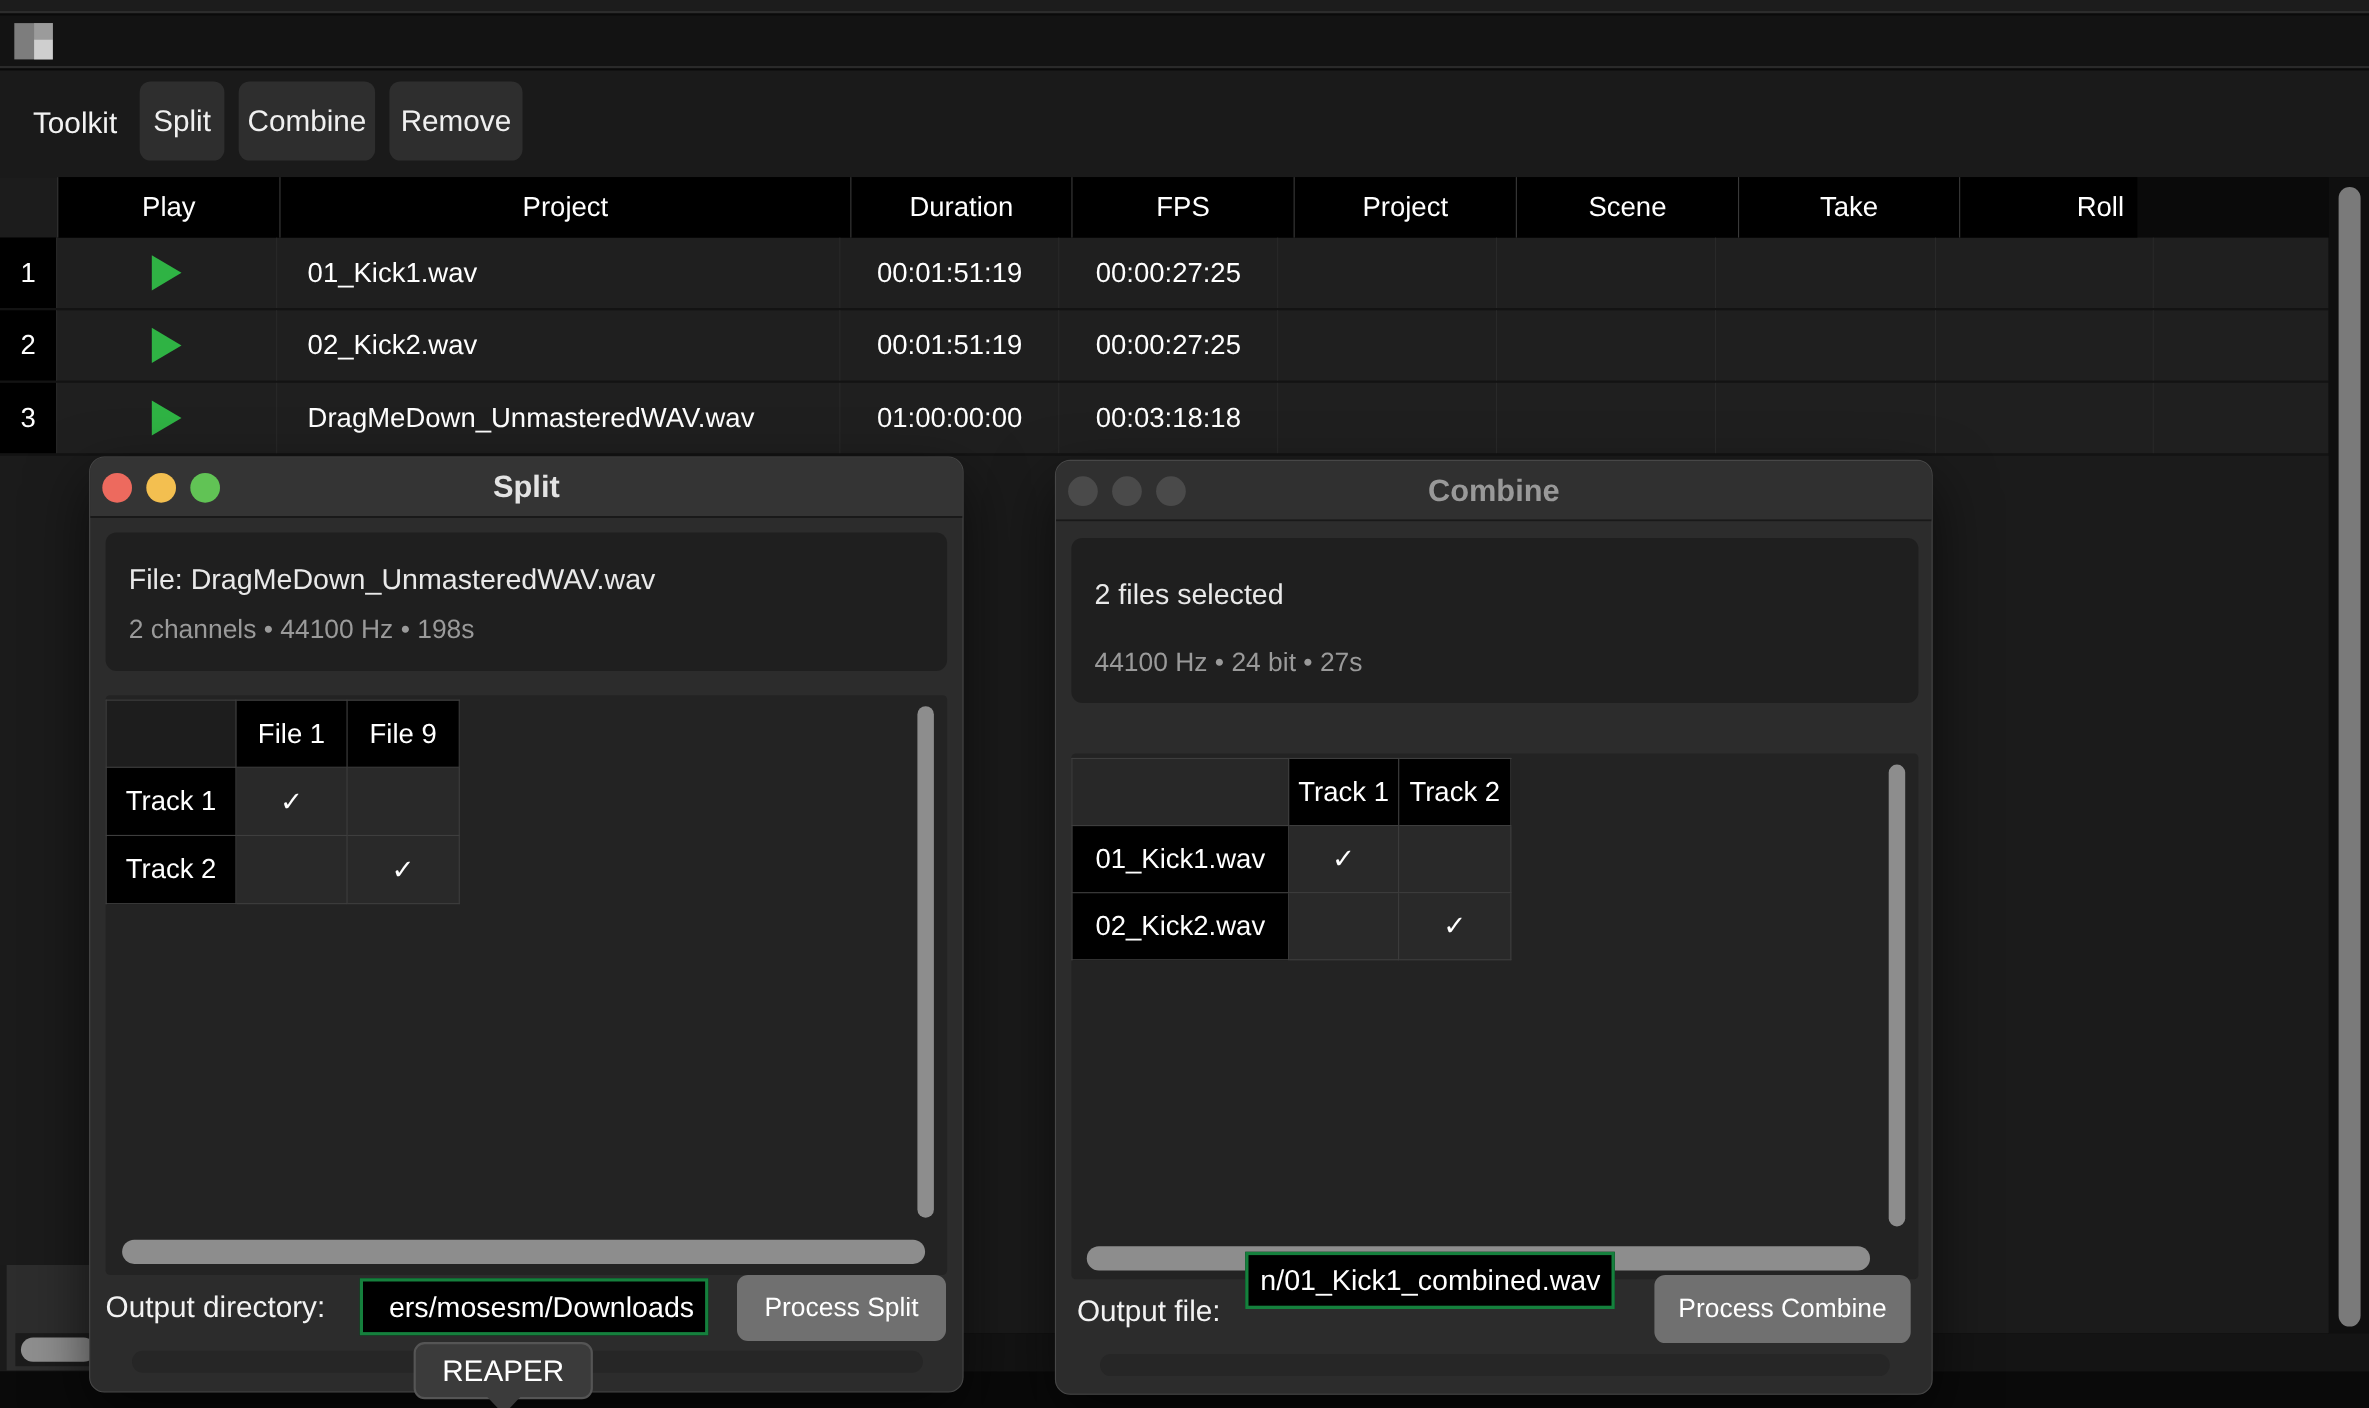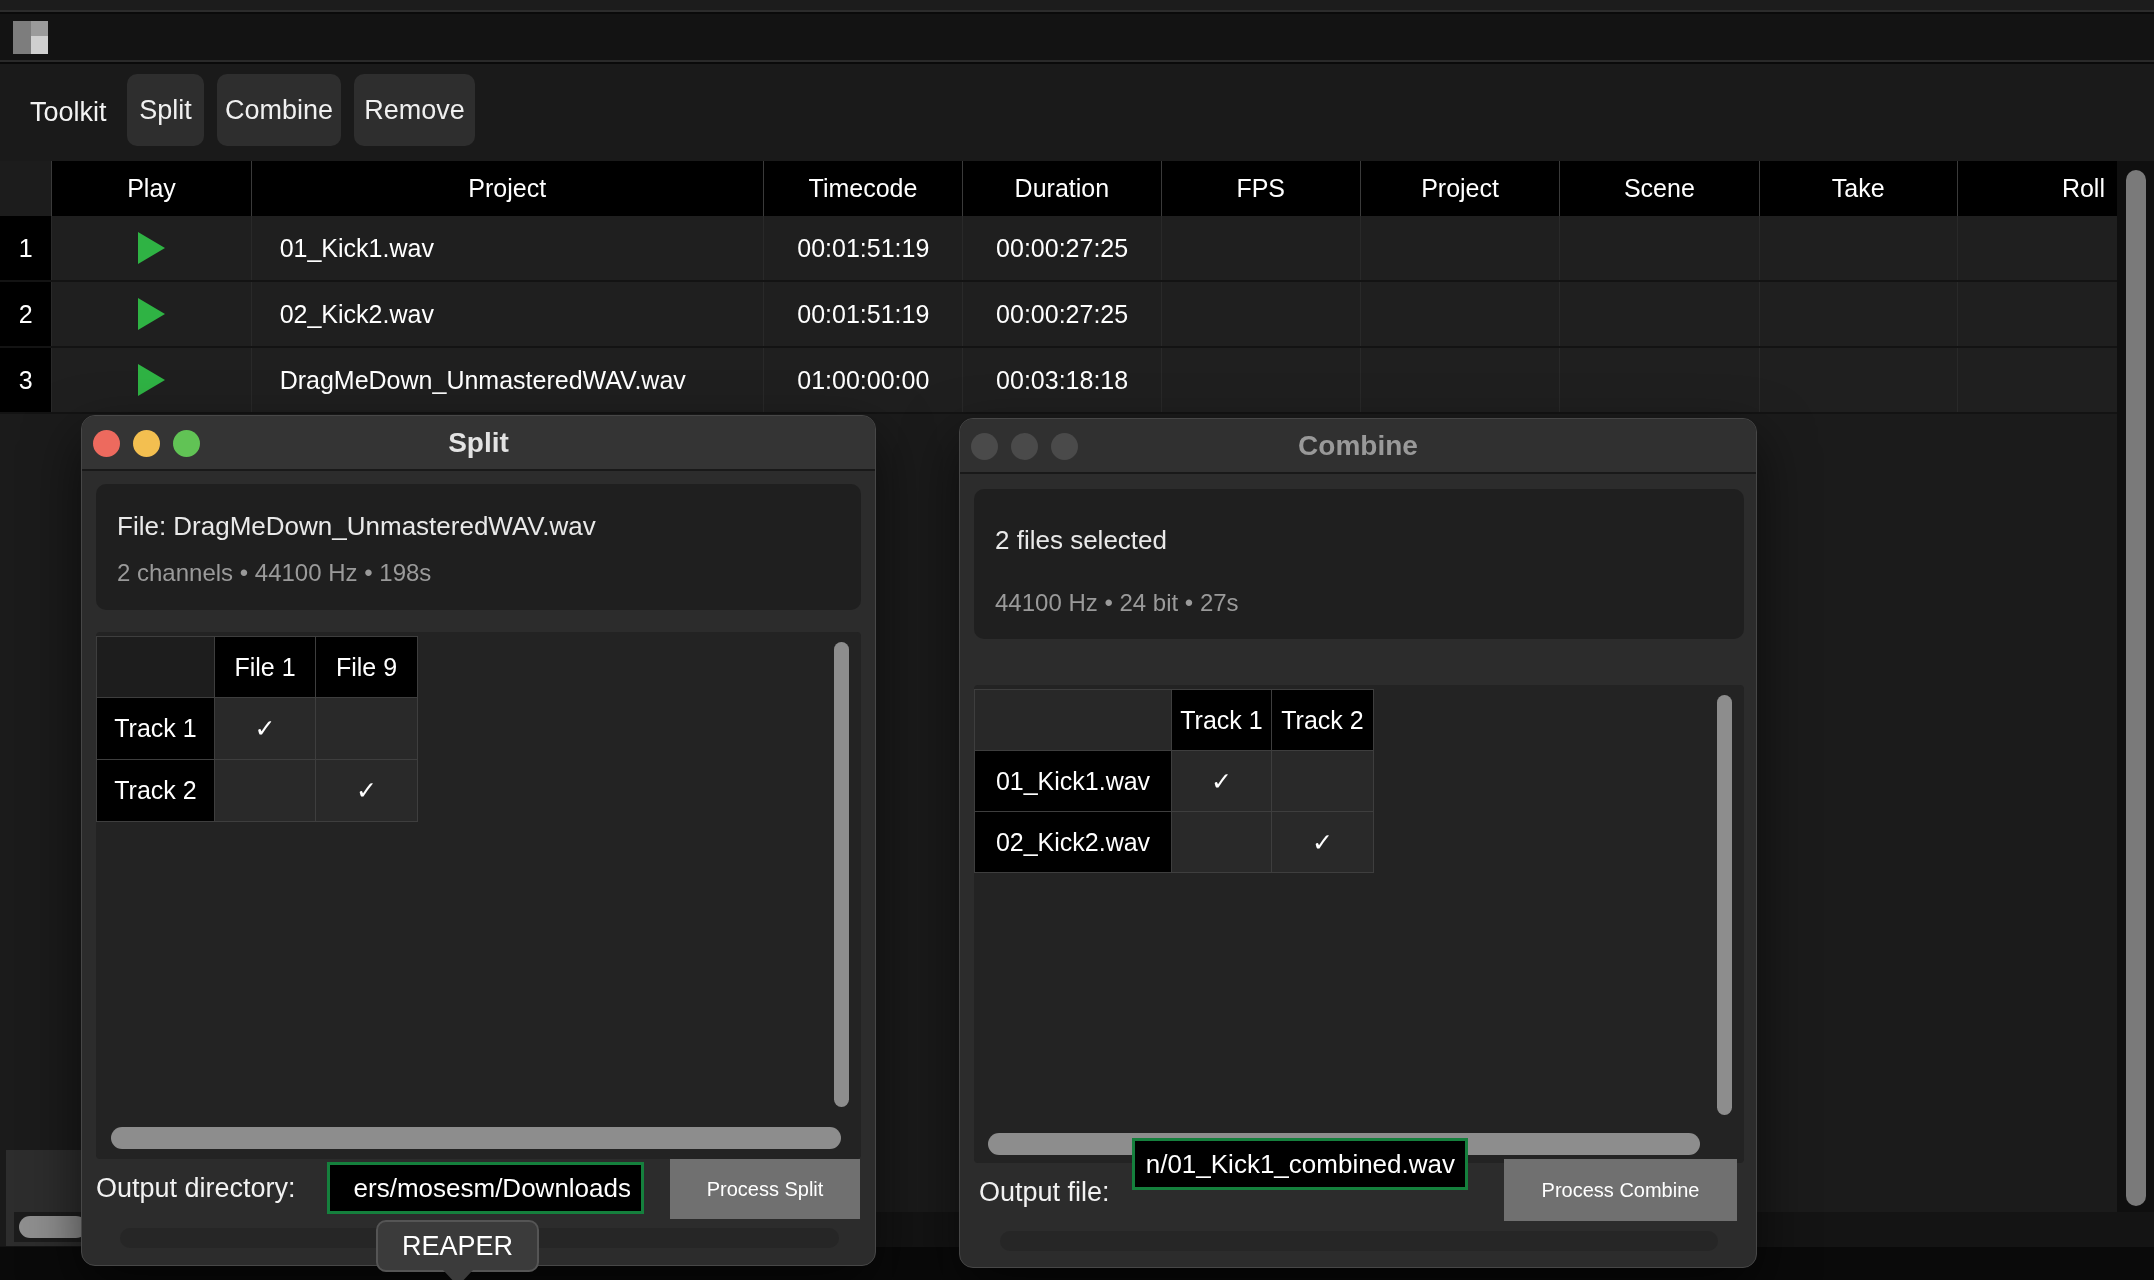--- a/index.html
+++ b/index.html
@@ -77,22 +77,22 @@
   table.matrix th.rowh { background:#000; height:62px; }
   table.matrix td { background:#292929; }
   .corner-a { background:#1d1d1d; }
   .corner-b { background:#282828; }
   .vthumb { width:15px; background:#8d8d8d; border-radius:8px; }
   .hthumb { height:22px; background:#8d8d8d; border-radius:11px; }
 
   .out-label { color:#f2f2f2; font-size:27px; }
   .out-input { background:#000; border:3px solid #15803d; color:#fff; font-size:26px;
                font-family:inherit; padding:0 10px; text-align:right; }
-  .proc-btn { background:#707070; border:none; border-radius:0; color:#fff;
-              font-size:20px; font-family:inherit; }
+  .proc-btn { background:#707070; border:none; border-radius:10px; color:#fff;
+              font-size:24px; font-family:inherit; }
   .dlg-bottom-track { background:#262626; border-radius:10px; height:20px; }
 
   
   #tooltip { left:376px; top:1220px; width:163px; height:52px; background:#3b3b3b;
              border:2px solid #555; border-radius:10px; z-index:50;
              color:#fff; font-size:27px; text-align:center; line-height:48px; }
   #tooltip-tail { position:absolute; left:50%; bottom:-16px; margin-left:-15px; width:0; height:0;
              border-left:15px solid transparent; border-right:15px solid transparent;
              border-top:16px solid #3b3b3b; }
 </style>
@@ -121,21 +121,20 @@
   <div class="abs" id="left-track">
     <div class="abs" id="left-thumb" style="position:relative; left:5px; top:4px;"></div>
   </div>
 </div>
 
 <div class="abs" id="table">
   <div class="trow">
     <div class="hcell first col-num"></div>
     <div class="hcell col-play">Play</div>
     <div class="hcell col-file">Project</div>
-    <div class="hcell col-tc">Timecode</div>
     <div class="hcell col-dur">Duration</div>
     <div class="hcell col-fps">FPS</div>
     <div class="hcell col-proj">Project</div>
     <div class="hcell col-scene">Scene</div>
     <div class="hcell col-take">Take</div>
     <div class="hcell right col-roll">Roll</div>
   </div>
 
   <div class="trow rrow">
     <div class="rcell num col-num">1</div>

